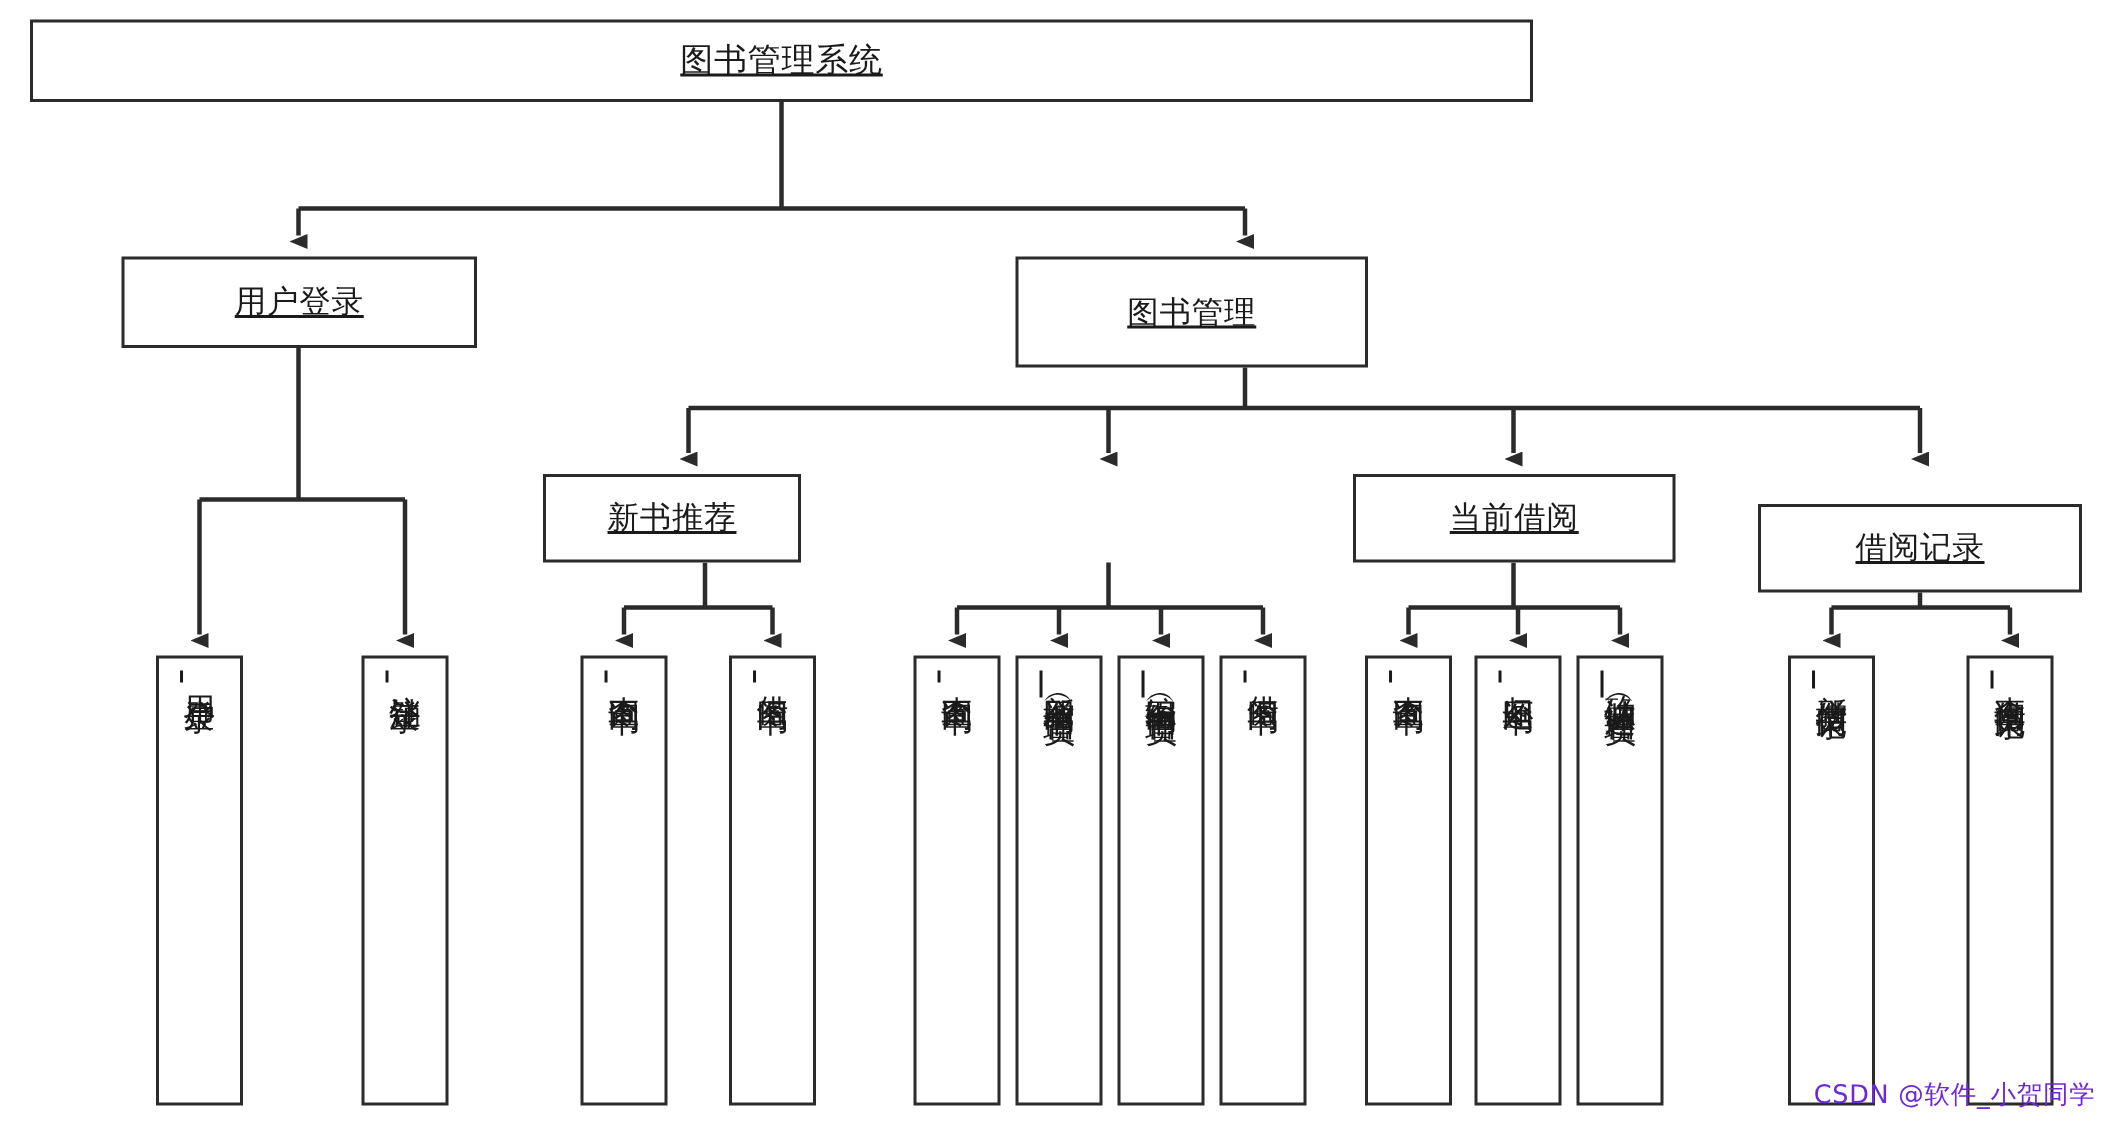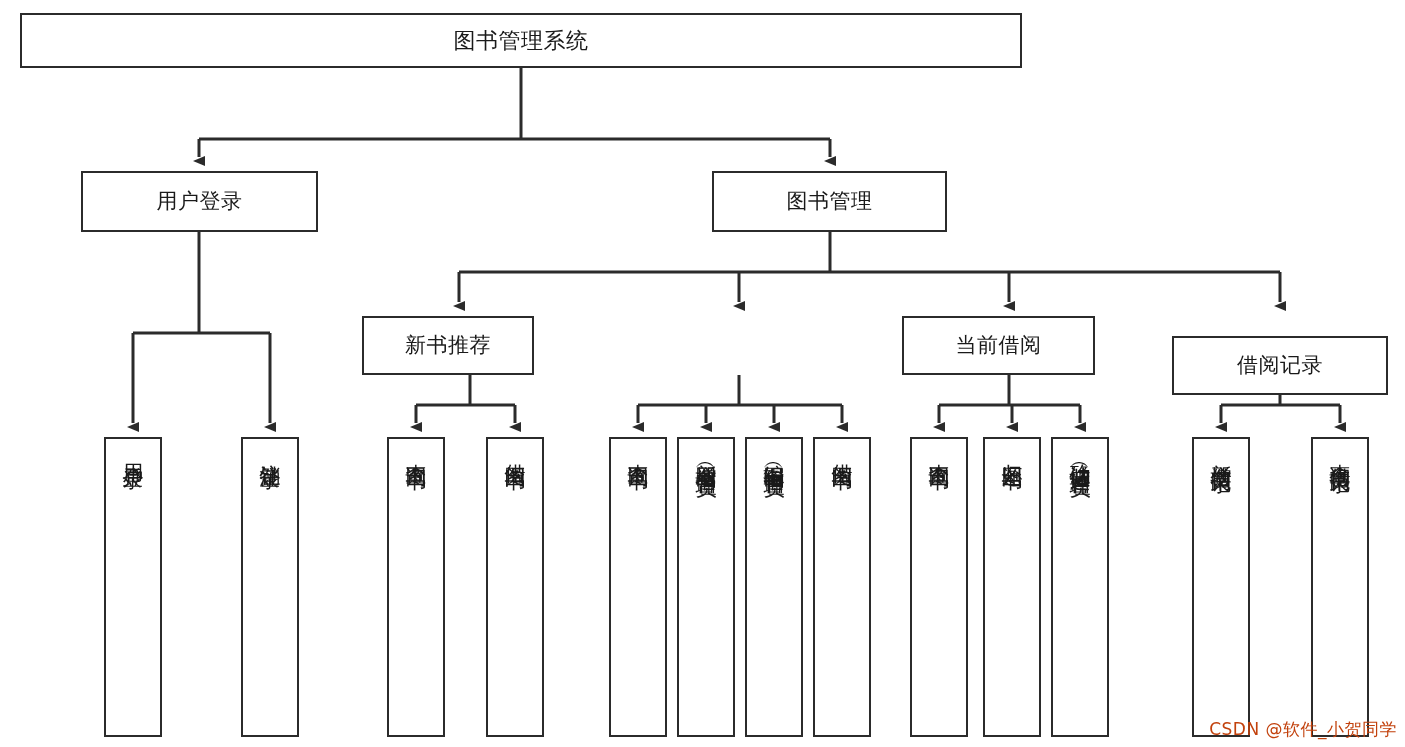--- a/index.html
+++ b/index.html
@@ -34,20 +34,21 @@
     display: flex;
     align-items: center;
     justify-content: center;
     color: #1a1a1a;
   }
   .node .lbl {
     display: block;
     text-align: center;
     line-height: 1.18;
     white-space: pre;
+    text-decoration: underline;
   }
   
   .node.h .lbl {
     font-size: 21px;
     letter-spacing: 0.5px;
   }
   .node.root .lbl {
     font-size: 22px;
   }
   
@@ -61,21 +62,21 @@
     text-orientation: upright;
     font-size: 21px;
     line-height: 1.05;
     letter-spacing: 2px;
   }
   .watermark {
     position: absolute;
     right: 8px;
     bottom: 6px;
     font-size: 17px;
-    color: #c2410c;
+    color: #6d28d9;
     letter-spacing: 0.5px;
     white-space: nowrap;
     font-family: "DejaVu Sans", "Liberation Sans", sans-serif;
   }
 </style>
 </head>
 <body>
 
 <div id="canvas">
 
@@ -129,28 +130,28 @@
     </g>
   </svg>
 
   <div class="node h root" style="left:20px; top:13px; width:1002px; height:55px;">
     <span class="lbl">图书管理系统</span>
   </div>
 
   <div class="node h" style="left:81px; top:171px; width:237px; height:61px;">
     <span class="lbl">用户登录</span>
   </div>
-  <div class="node h" style="left:712px; top:171px; width:235px; height:61px;">
+  <div class="node h" style="left:677px; top:171px; width:235px; height:74px;">
     <span class="lbl">图书管理</span>
   </div>
 
   <div class="node h" style="left:362px; top:316px; width:172px; height:59px;">
     <span class="lbl">新书推荐</span>
   </div>
-  <div class="node h" style="left:902px; top:316px; width:193px; height:59px;">
+  <div class="node h" style="left:902px; top:316px; width:215px; height:59px;">
     <span class="lbl">当前借阅</span>
   </div>
   <div class="node h" style="left:1172px; top:316px; width:216px; height:59px;margin-top:20px;">
     <span class="lbl">借阅记录</span>
   </div>
 
   <div class="node v" style="left:104px; top:437px; width:58px; height:300px;">
     <span class="lbl">用户登录</span>
   </div>
   <div class="node v" style="left:241px; top:437px; width:58px; height:300px;">

